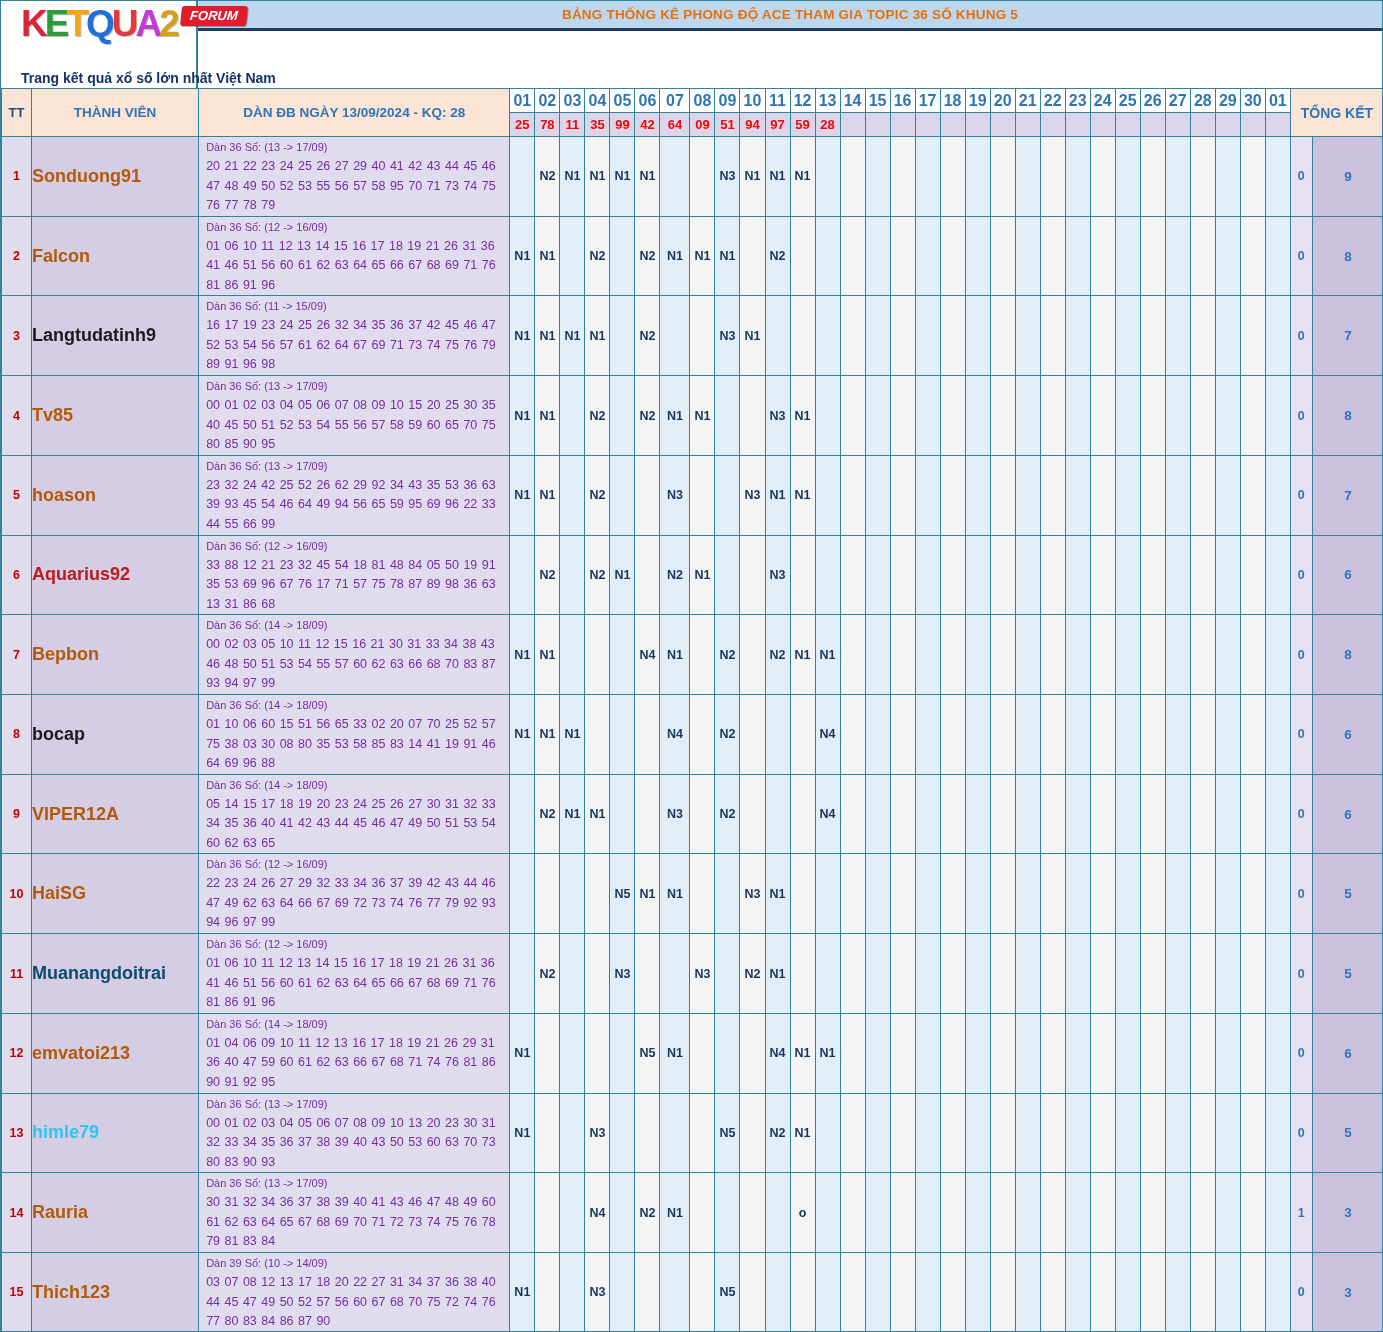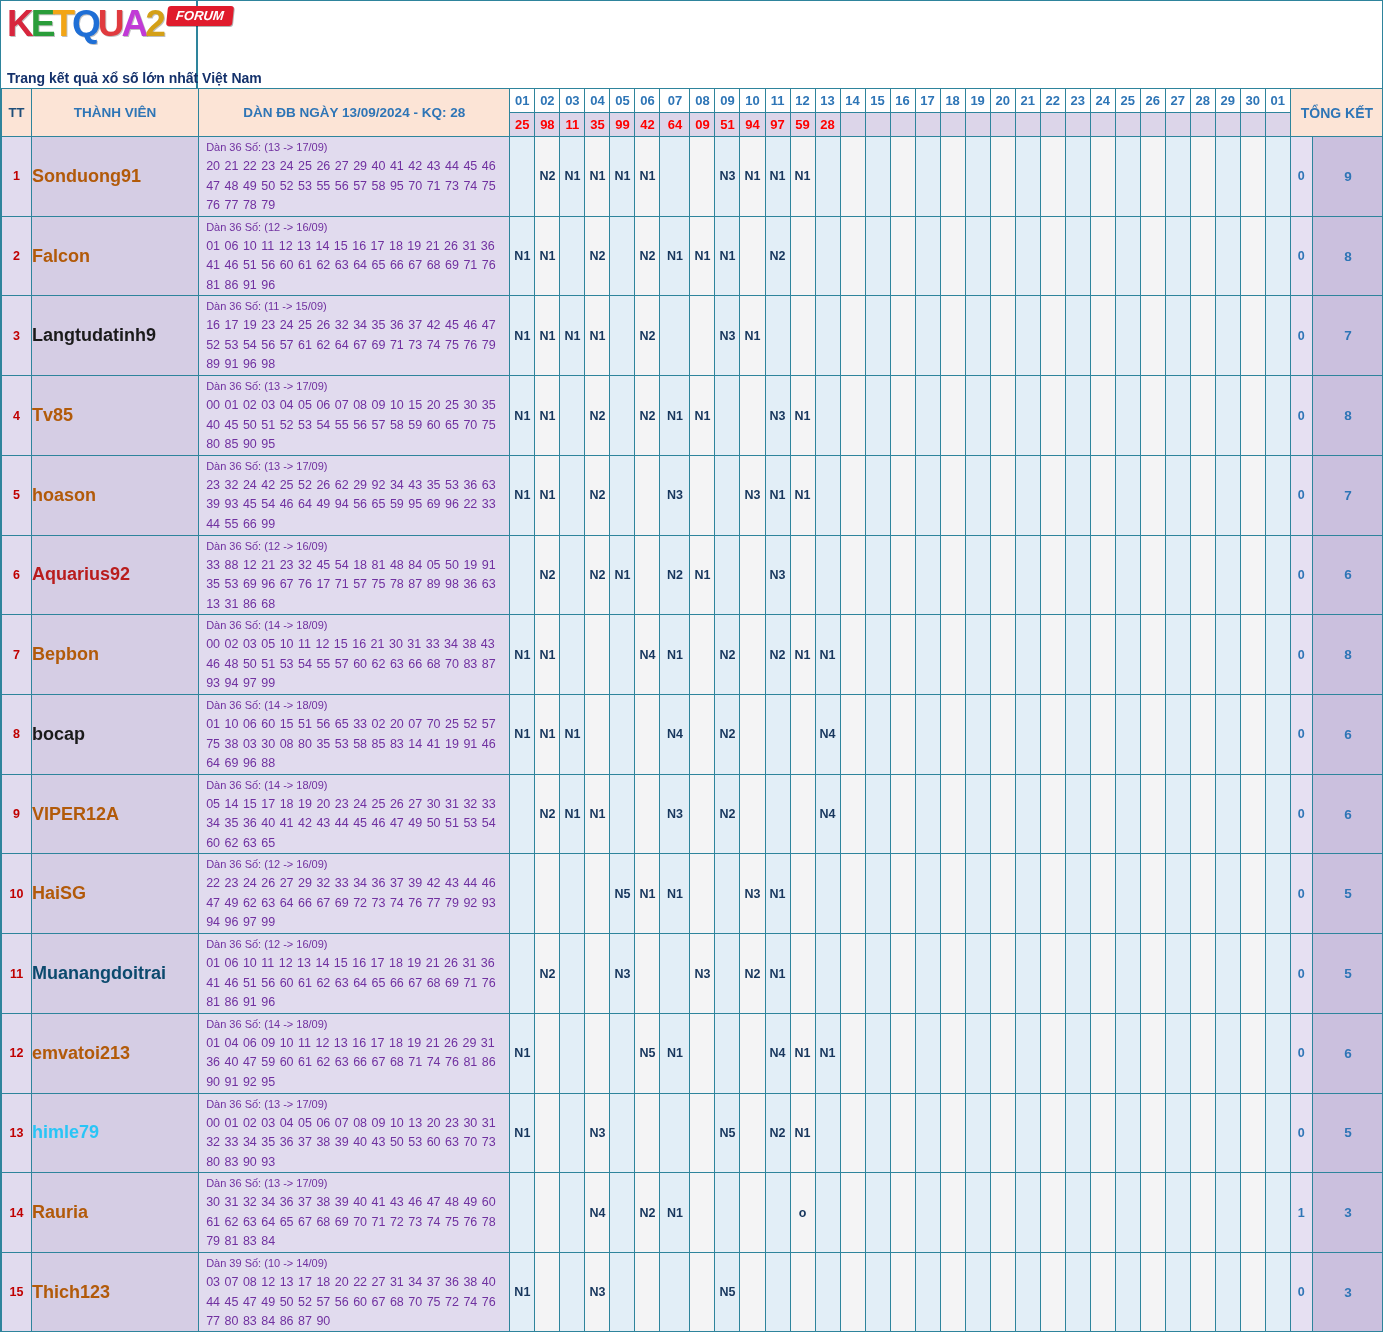--- a/index.html
+++ b/index.html
@@ -1,40 +1,40 @@
 <!DOCTYPE html>
 <html><head>
 <meta charset="utf-8">
 <style>
   *{box-sizing:border-box;margin:0;padding:0}
   body{background:#ffffff;font-family:"Liberation Sans","DejaVu Sans",sans-serif;}
   .page{width:1383px;height:1332px;overflow:hidden;border:1px solid #2e849c;background:#fff;}
 
   
   .top-band{display:flex;height:87px;width:100%;}
-  .logo-box{width:197px;height:87px;background:#ffffff;border-right:2px solid #2e849c;padding:3px 6px 2px 6px;display:flex;flex-direction:column;justify-content:space-between;}
+  .logo-box{width:197px;height:87px;background:#ffffff;border-right:2px solid #2e849c;padding:3px 6px 2px 20px;display:flex;flex-direction:column;justify-content:space-between;}
   .logo-row{display:flex;align-items:flex-start;gap:4px;}
   .brand{font-weight:800;font-size:37px;line-height:40px;letter-spacing:-3px;white-space:nowrap;text-shadow:1px 1px 0 rgba(0,0,0,.25);}
   .forum-badge{background:#e01b2c;color:#fff;font-style:italic;font-weight:700;font-size:13px;padding:2px 9px 3px 9px;border-radius:3px;margin-top:2px;transform:skewX(-6deg);box-shadow:1px 1px 0 rgba(0,0,0,.3);}
   .tagline{color:#14316b;font-size:14px;font-weight:600;line-height:15px;white-space:nowrap;}
   .top-right{flex:1;display:flex;flex-direction:column;}
   .title-bar{height:30px;background:#bdd7ee;border-bottom:3px solid #1f3864;display:flex;align-items:center;justify-content:center;}
   .title-bar span{color:#e8700a;font-weight:700;font-size:13.5px;letter-spacing:.2px;}
   .month-bar{flex:1;background:#dedaeb;display:flex;align-items:center;justify-content:center;border-bottom:1px solid #2e849c;}
   .month-bar span{color:#1f3864;font-weight:800;font-size:24px;letter-spacing:.5px;}
 
   
   table.grid{border-collapse:collapse;table-layout:fixed;width:1383px;}
   table.grid th,table.grid td{border:1px solid #2e849c;overflow:hidden;}
   thead th{height:24px;text-align:center;vertical-align:middle;}
   th.h-tt,th.h-member,th.h-dan,th.h-total{background:#fce4d6;}
   th.h-tt{color:#1f4e79;font-size:13px;font-weight:700;}
   th.h-member,th.h-dan,th.h-total{color:#2e75b6;font-size:13.5px;font-weight:700;}
   th.h-total{border-bottom:3px solid #1f3864;font-size:14px;}
-  th.day-h{background:#ffffff;color:#2e75b6;font-size:13px;font-weight:700;margin-top:32px;}
+  th.day-h{background:#ffffff;color:#2e75b6;font-size:16px;font-weight:700;margin-top:32px;}
   th.res-c{background:#dcd5e9;color:#ff0000;font-size:13px;font-weight:700;}
 
   tbody tr{height:79.73px;}
   td.c-tt{background:#e1dbee;color:#c00000;font-weight:700;font-size:12.5px;text-align:center;vertical-align:middle;border-bottom:2px solid #2e849c;}
   td.c-name{background:#d5cde4;font-weight:700;font-size:18px;text-align:left;vertical-align:middle;border-bottom:2px solid #2e849c;}
   td.c-dan{background:#e1dbee;vertical-align:top;padding:1px 4px 0 7px;border-bottom:2px solid #2e849c;}
   .dan-title{color:#7030a0;font-size:11px;line-height:19px;}
   .dan-nums{color:#7030a0;font-size:12.5px;line-height:19.5px;word-spacing:1px;}
   td.c-day{text-align:center;vertical-align:middle;color:#17365d;font-weight:700;font-size:12.5px;border-bottom:2px solid #2e849c;}
   td.c-day.sb{background:#e2eef7;}
@@ -49,20 +49,23 @@
 
   <div class="top-band">
     <div class="logo-box">
       <div class="logo-row">
         <span class="brand"><span class="brand-letter" style="color: rgb(215, 38, 61);">K</span><span class="brand-letter" style="color: rgb(42, 157, 58);">E</span><span class="brand-letter" style="color: rgb(242, 165, 22);">T</span><span class="brand-letter" style="color: rgb(31, 111, 214);">Q</span><span class="brand-letter" style="color: rgb(224, 58, 62);">U</span><span class="brand-letter" style="color: rgb(193, 58, 214);">A</span><span class="brand-letter" style="color: rgb(212, 160, 23);">2</span></span>
         <span class="forum-badge">FORUM</span>
       </div>
       <div class="tagline">Trang kết quả xổ số lớn nhất Việt Nam</div>
     </div>
     <div class="top-right">
+      <div class="title-bar">
+        <span>BẢNG THỐNG KÊ PHONG ĐỘ ACE THAM GIA TOPIC 36 SỐ KHUNG 5</span>
+      </div>
     </div>
   </div>
 
   <table class="grid">
     <colgroup>
         <col style="width: 30px;">
         <col style="width: 167px;">
         <col style="width: 311px;">
         <col style="width: 25px;">
         <col style="width: 25px;">
@@ -131,21 +134,21 @@
           <th class="day-h">26</th>
           <th class="day-h">27</th>
           <th class="day-h">28</th>
           <th class="day-h">29</th>
           <th class="day-h">30</th>
           <th class="day-h">01</th>
           <th rowspan="2" colspan="2" class="h-total">TỔNG KẾT</th>
       </tr>
       <tr>
           <th class="res-c">25</th>
-          <th class="res-c">98</th>
+          <th class="res-c">78</th>
           <th class="res-c">11</th>
           <th class="res-c">35</th>
           <th class="res-c">99</th>
           <th class="res-c">42</th>
           <th class="res-c">64</th>
           <th class="res-c">09</th>
           <th class="res-c">51</th>
           <th class="res-c">94</th>
           <th class="res-c">97</th>
           <th class="res-c">59</th>

